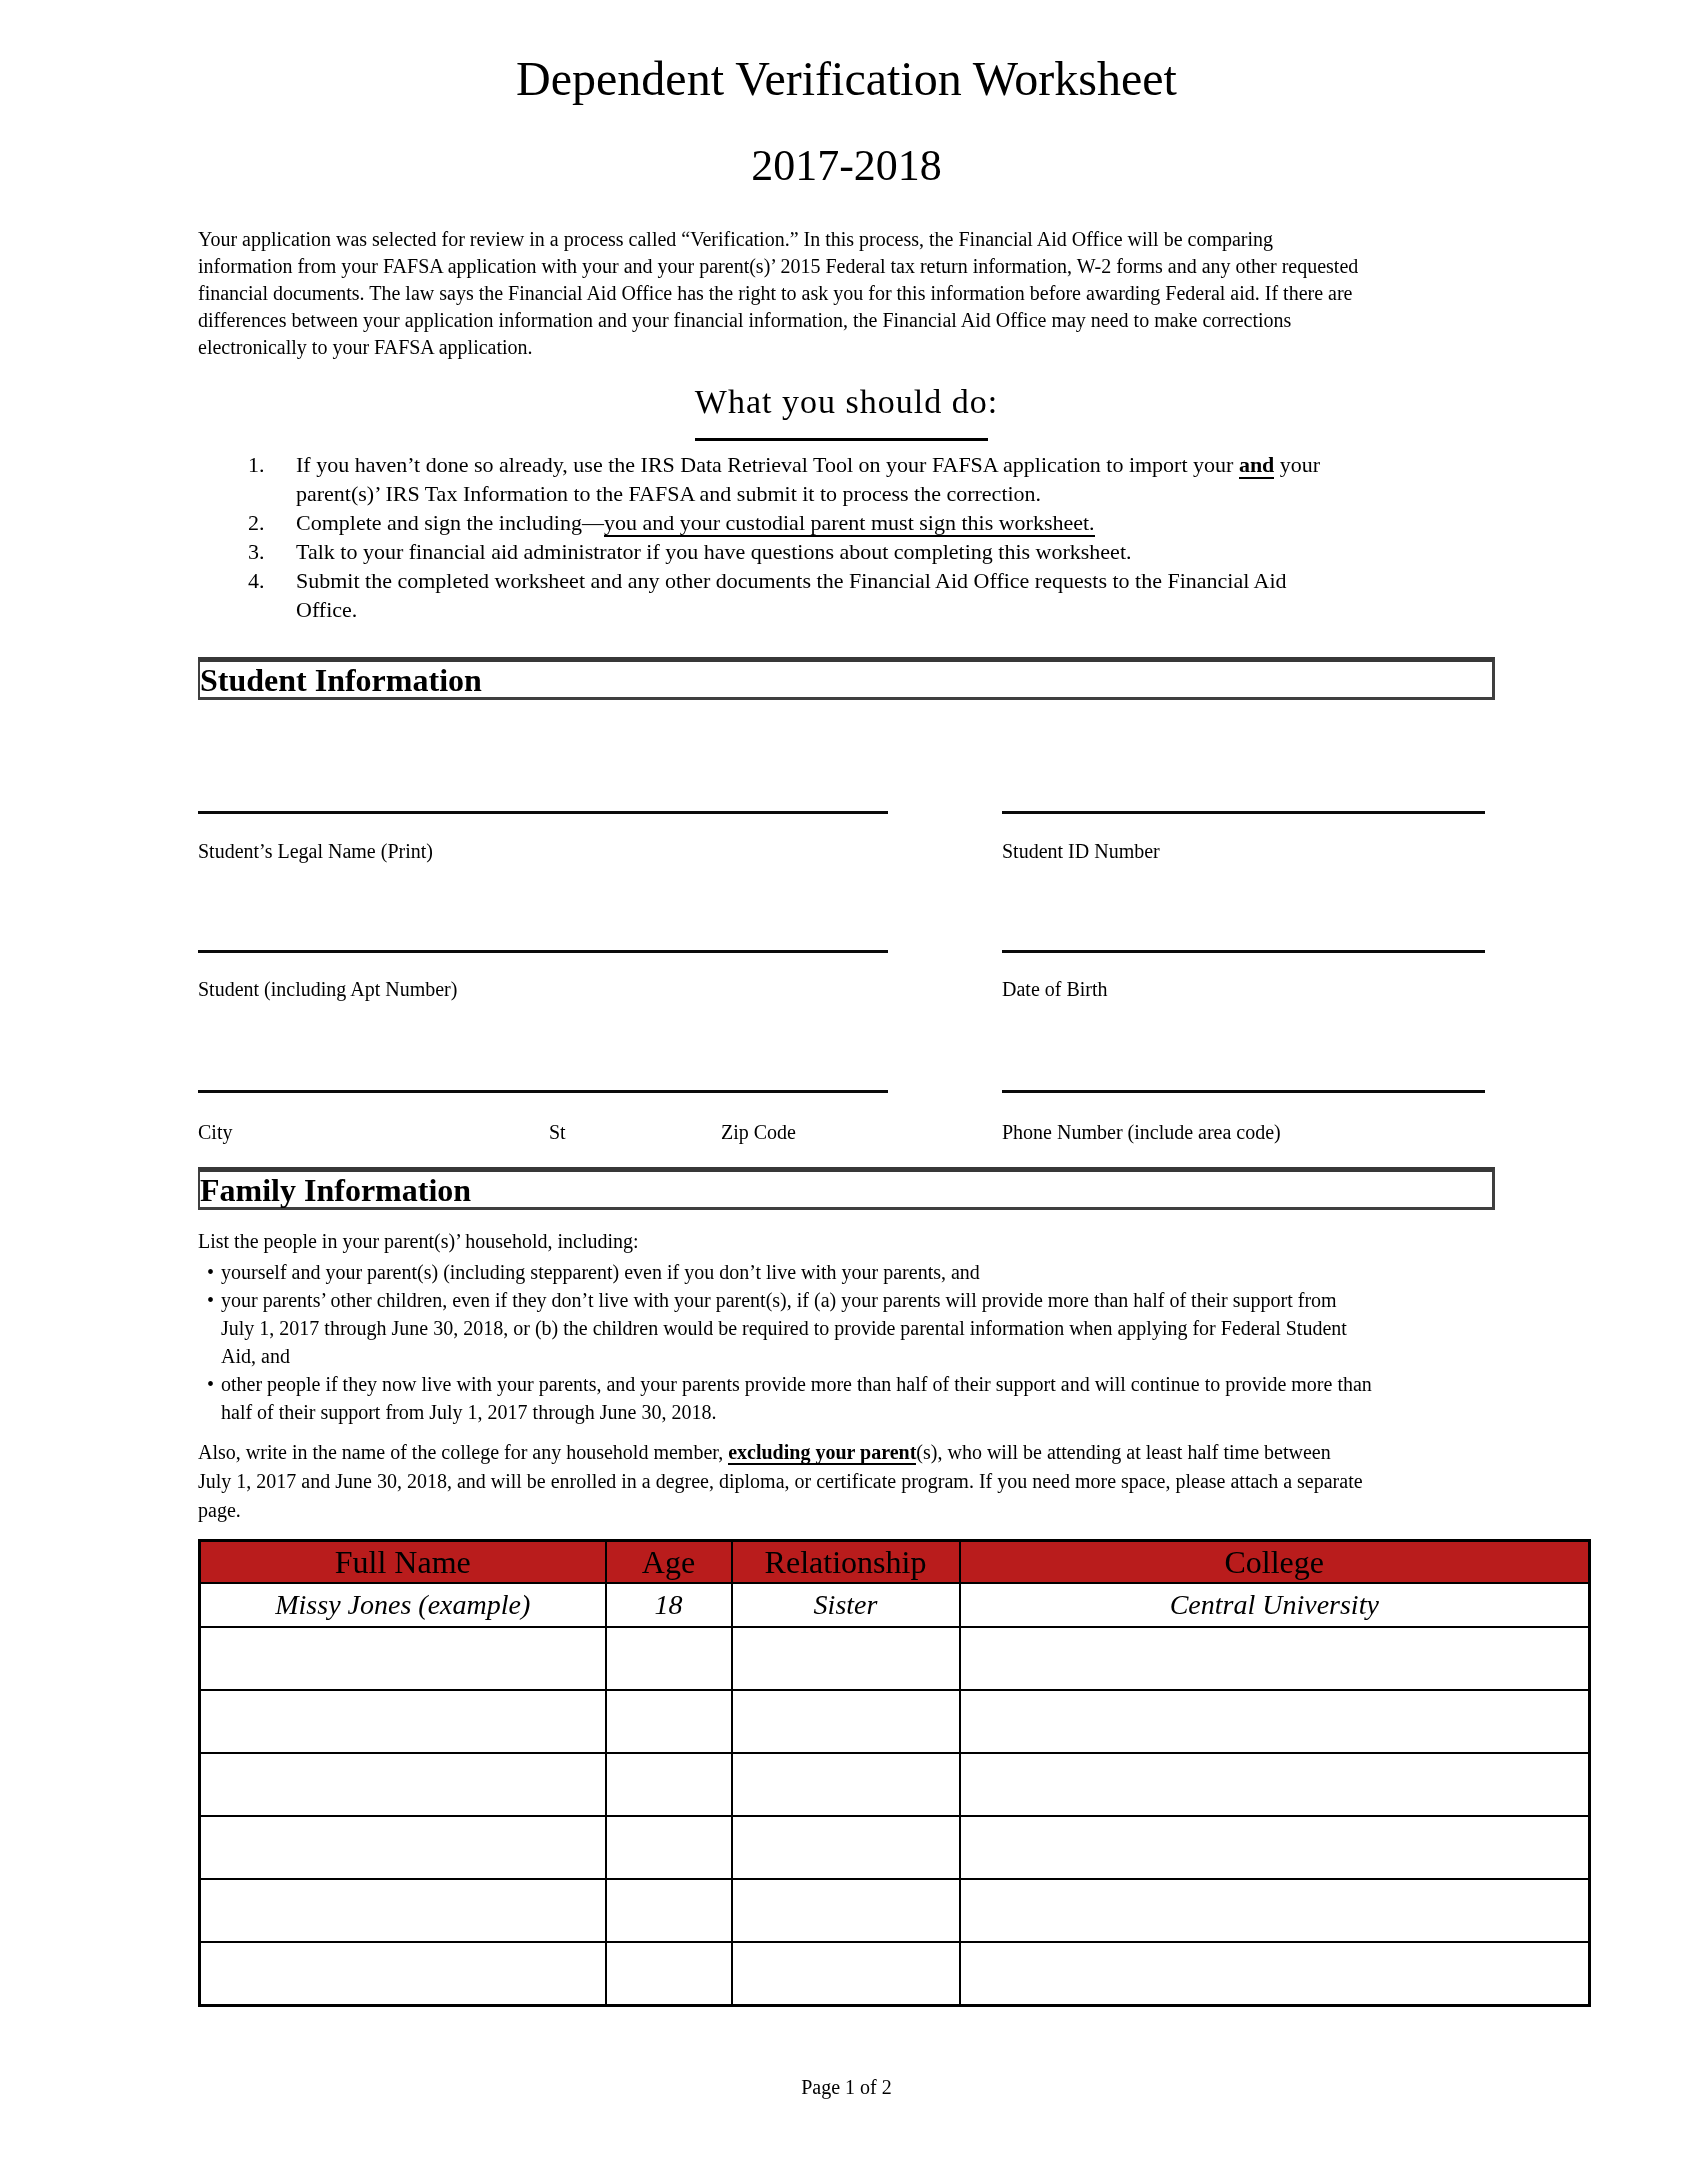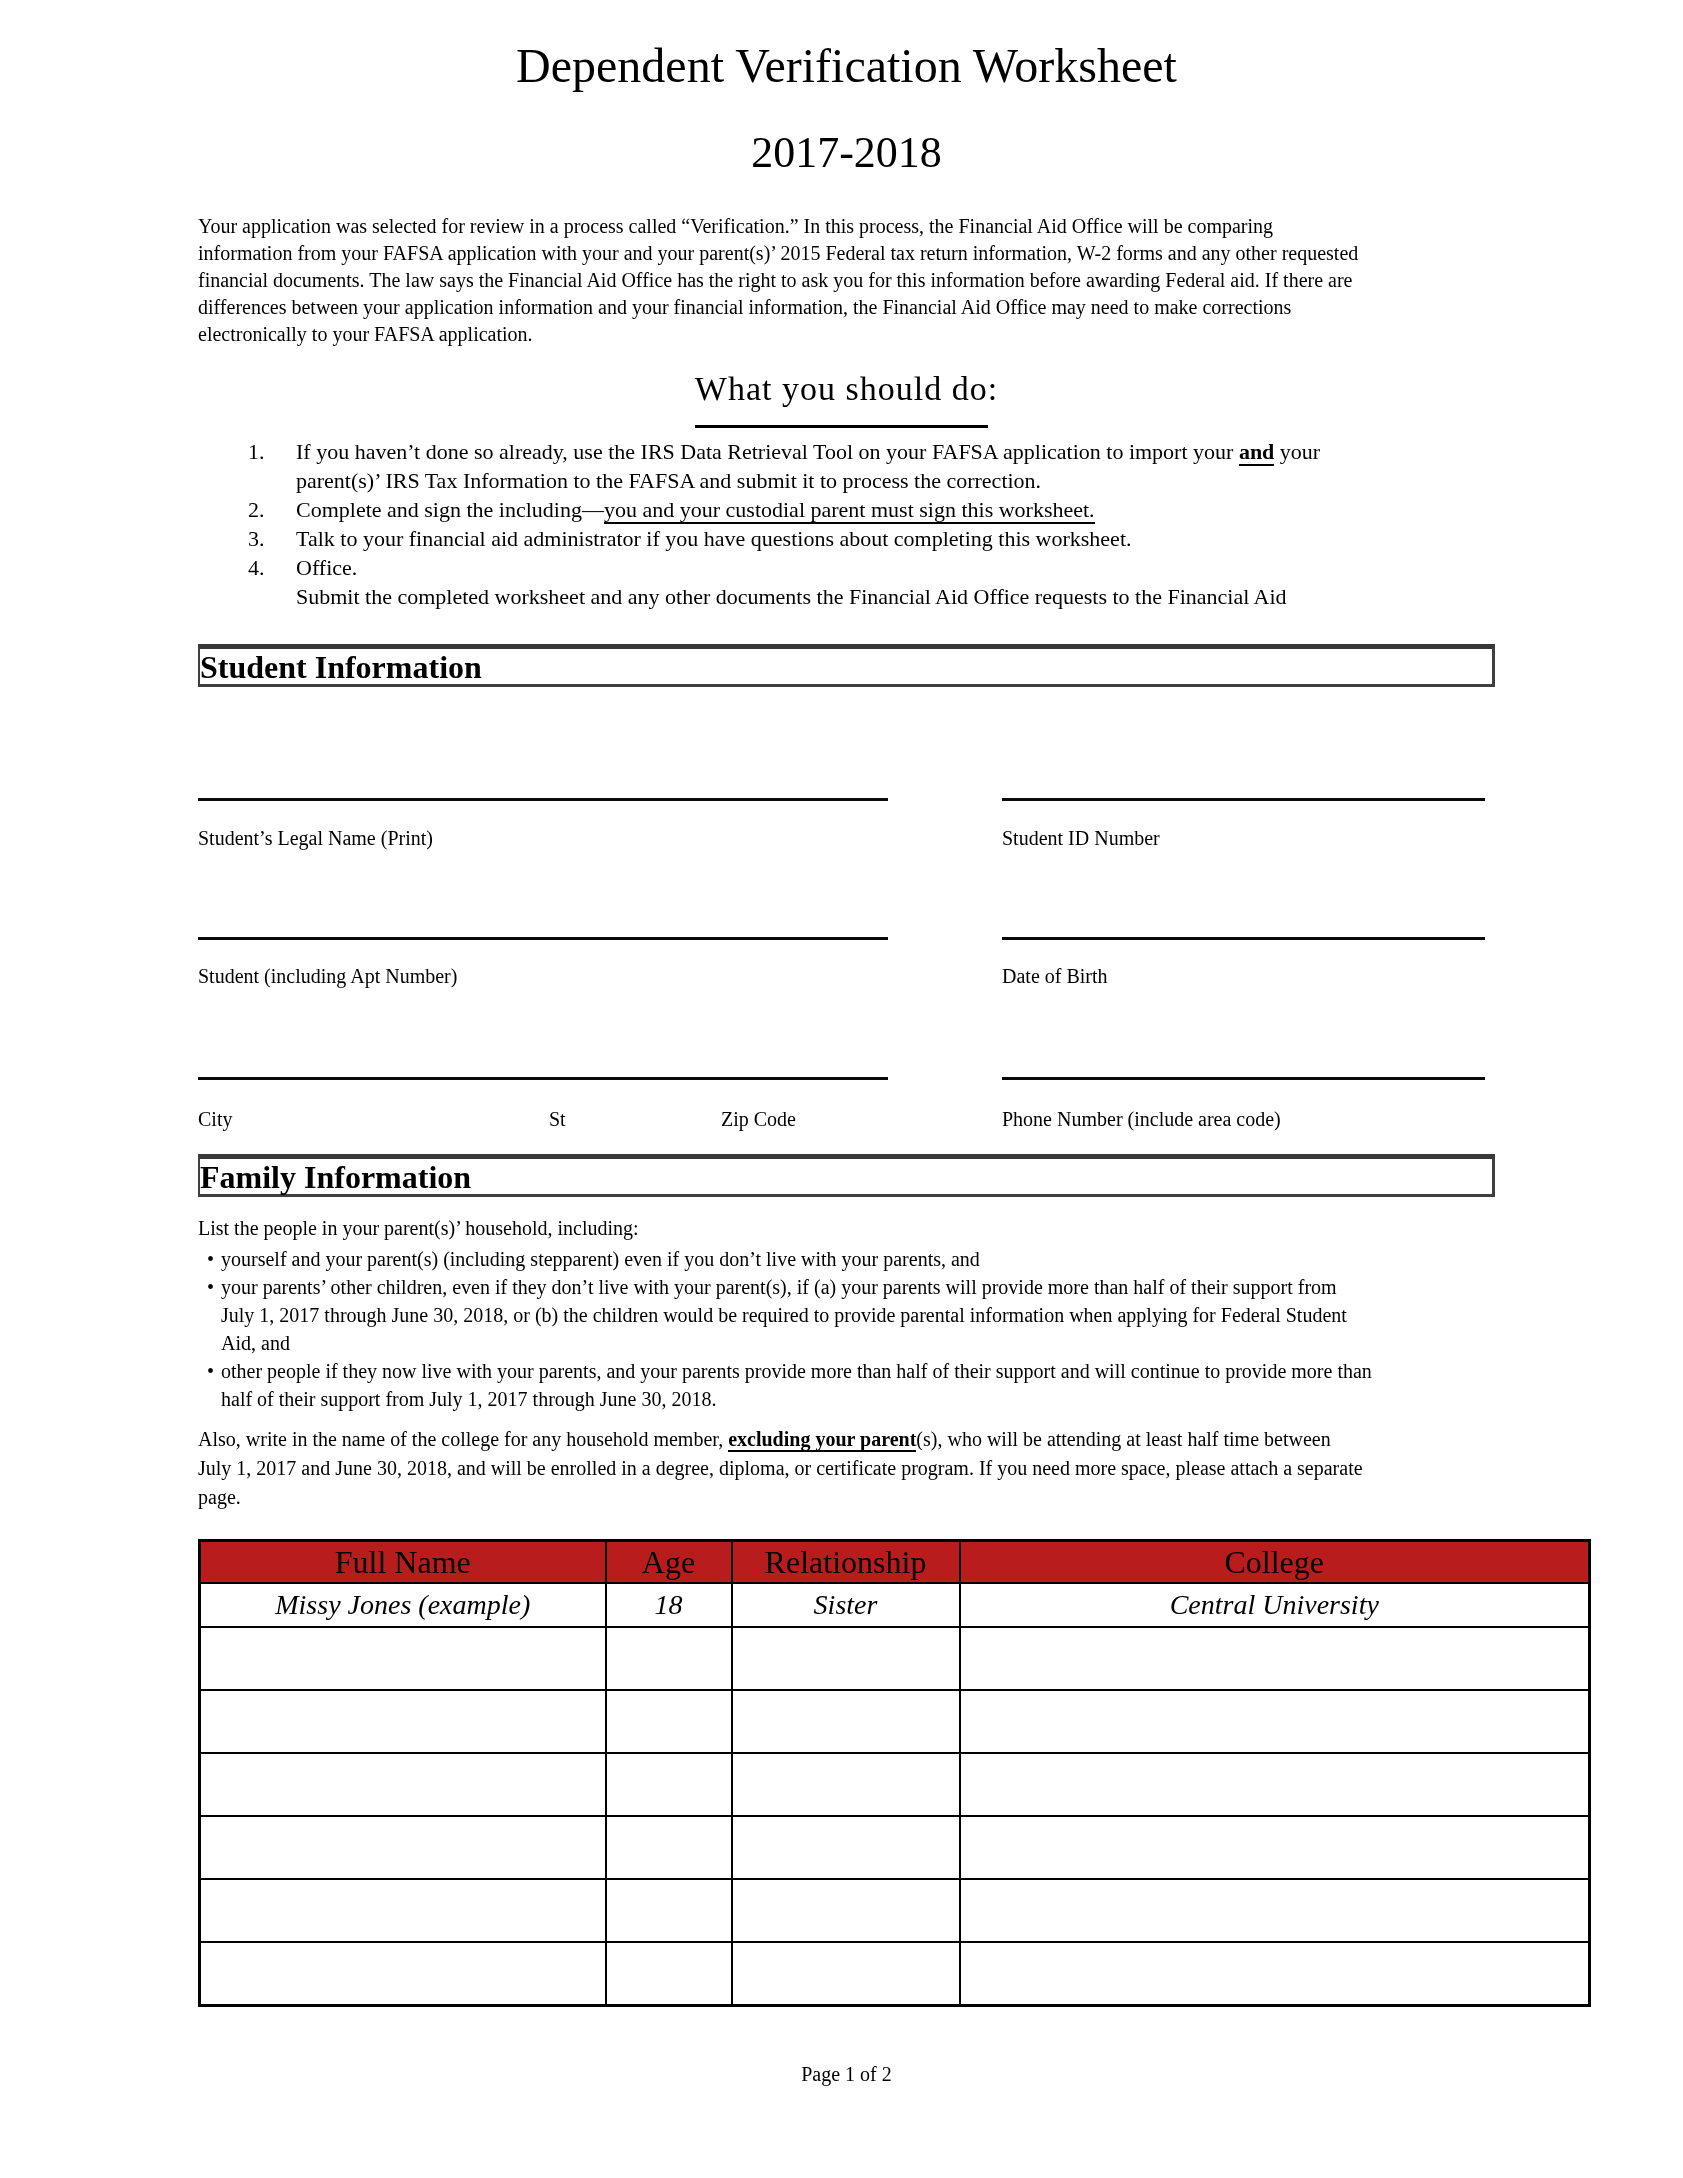--- a/index.html
+++ b/index.html
@@ -2,21 +2,21 @@
 <html><head>
 <meta charset="utf-8">
 <style>
   html, body { margin: 0; padding: 0; background: #ffffff; }
   .page {
     position: relative; width: 1683px; height: 2178px;
     background: #ffffff; color: #000;
     font-family: "Liberation Serif", "DejaVu Serif", serif;
     overflow: hidden;
   }
-  .abs { position: absolute; }
+  .abs { position: absolute; margin-top: 13px; }
   .line { white-space: nowrap; }
   .center-col { left: 198px; width: 1297px; text-align: center; }
 
   .title    { top: 40px;  font-size: 48px; line-height: 51px; }
   .subtitle { top: 129px; font-size: 44px; line-height: 48px; }
 
   .intro { top: 213px; left: 198px; font-size: 20px; line-height: 27px; }
 
   .wysd { top: 366px; font-size: 34px; line-height: 46px; letter-spacing: 1px; }
   .wysd .u { border-bottom: 3px solid #000; padding-bottom: 18px; }
@@ -91,22 +91,22 @@
     <div class="step">
       <span class="num">2.</span>
       <div class="line"><span>Complete and sign the including—</span><span class="underline">you and your custodial parent must sign this worksheet.</span></div>
     </div>
     <div class="step">
       <span class="num">3.</span>
       <div class="line">Talk to your financial aid administrator if you have questions about completing this worksheet.</div>
     </div>
     <div class="step">
       <span class="num">4.</span>
+      <div class="line">Submit the completed worksheet and any other documents the Financial Aid Office requests to the Financial Aid</div>
       <div class="line">Office.</div>
-      <div class="line">Submit the completed worksheet and any other documents the Financial Aid Office requests to the Financial Aid</div>
     </div>
   </div>
 
   <div class="abs section-box" style="top:644px">
     <span>Student Information</span>
   </div>
 
   <div class="abs fline" style="top:798px; left:198px; width:690px"></div>
   <div class="abs fline" style="top:798px; left:1002px; width:483px"></div>
   <div class="abs flabel" style="top:825px; left:198px">Student’s Legal Name (Print)</div>

